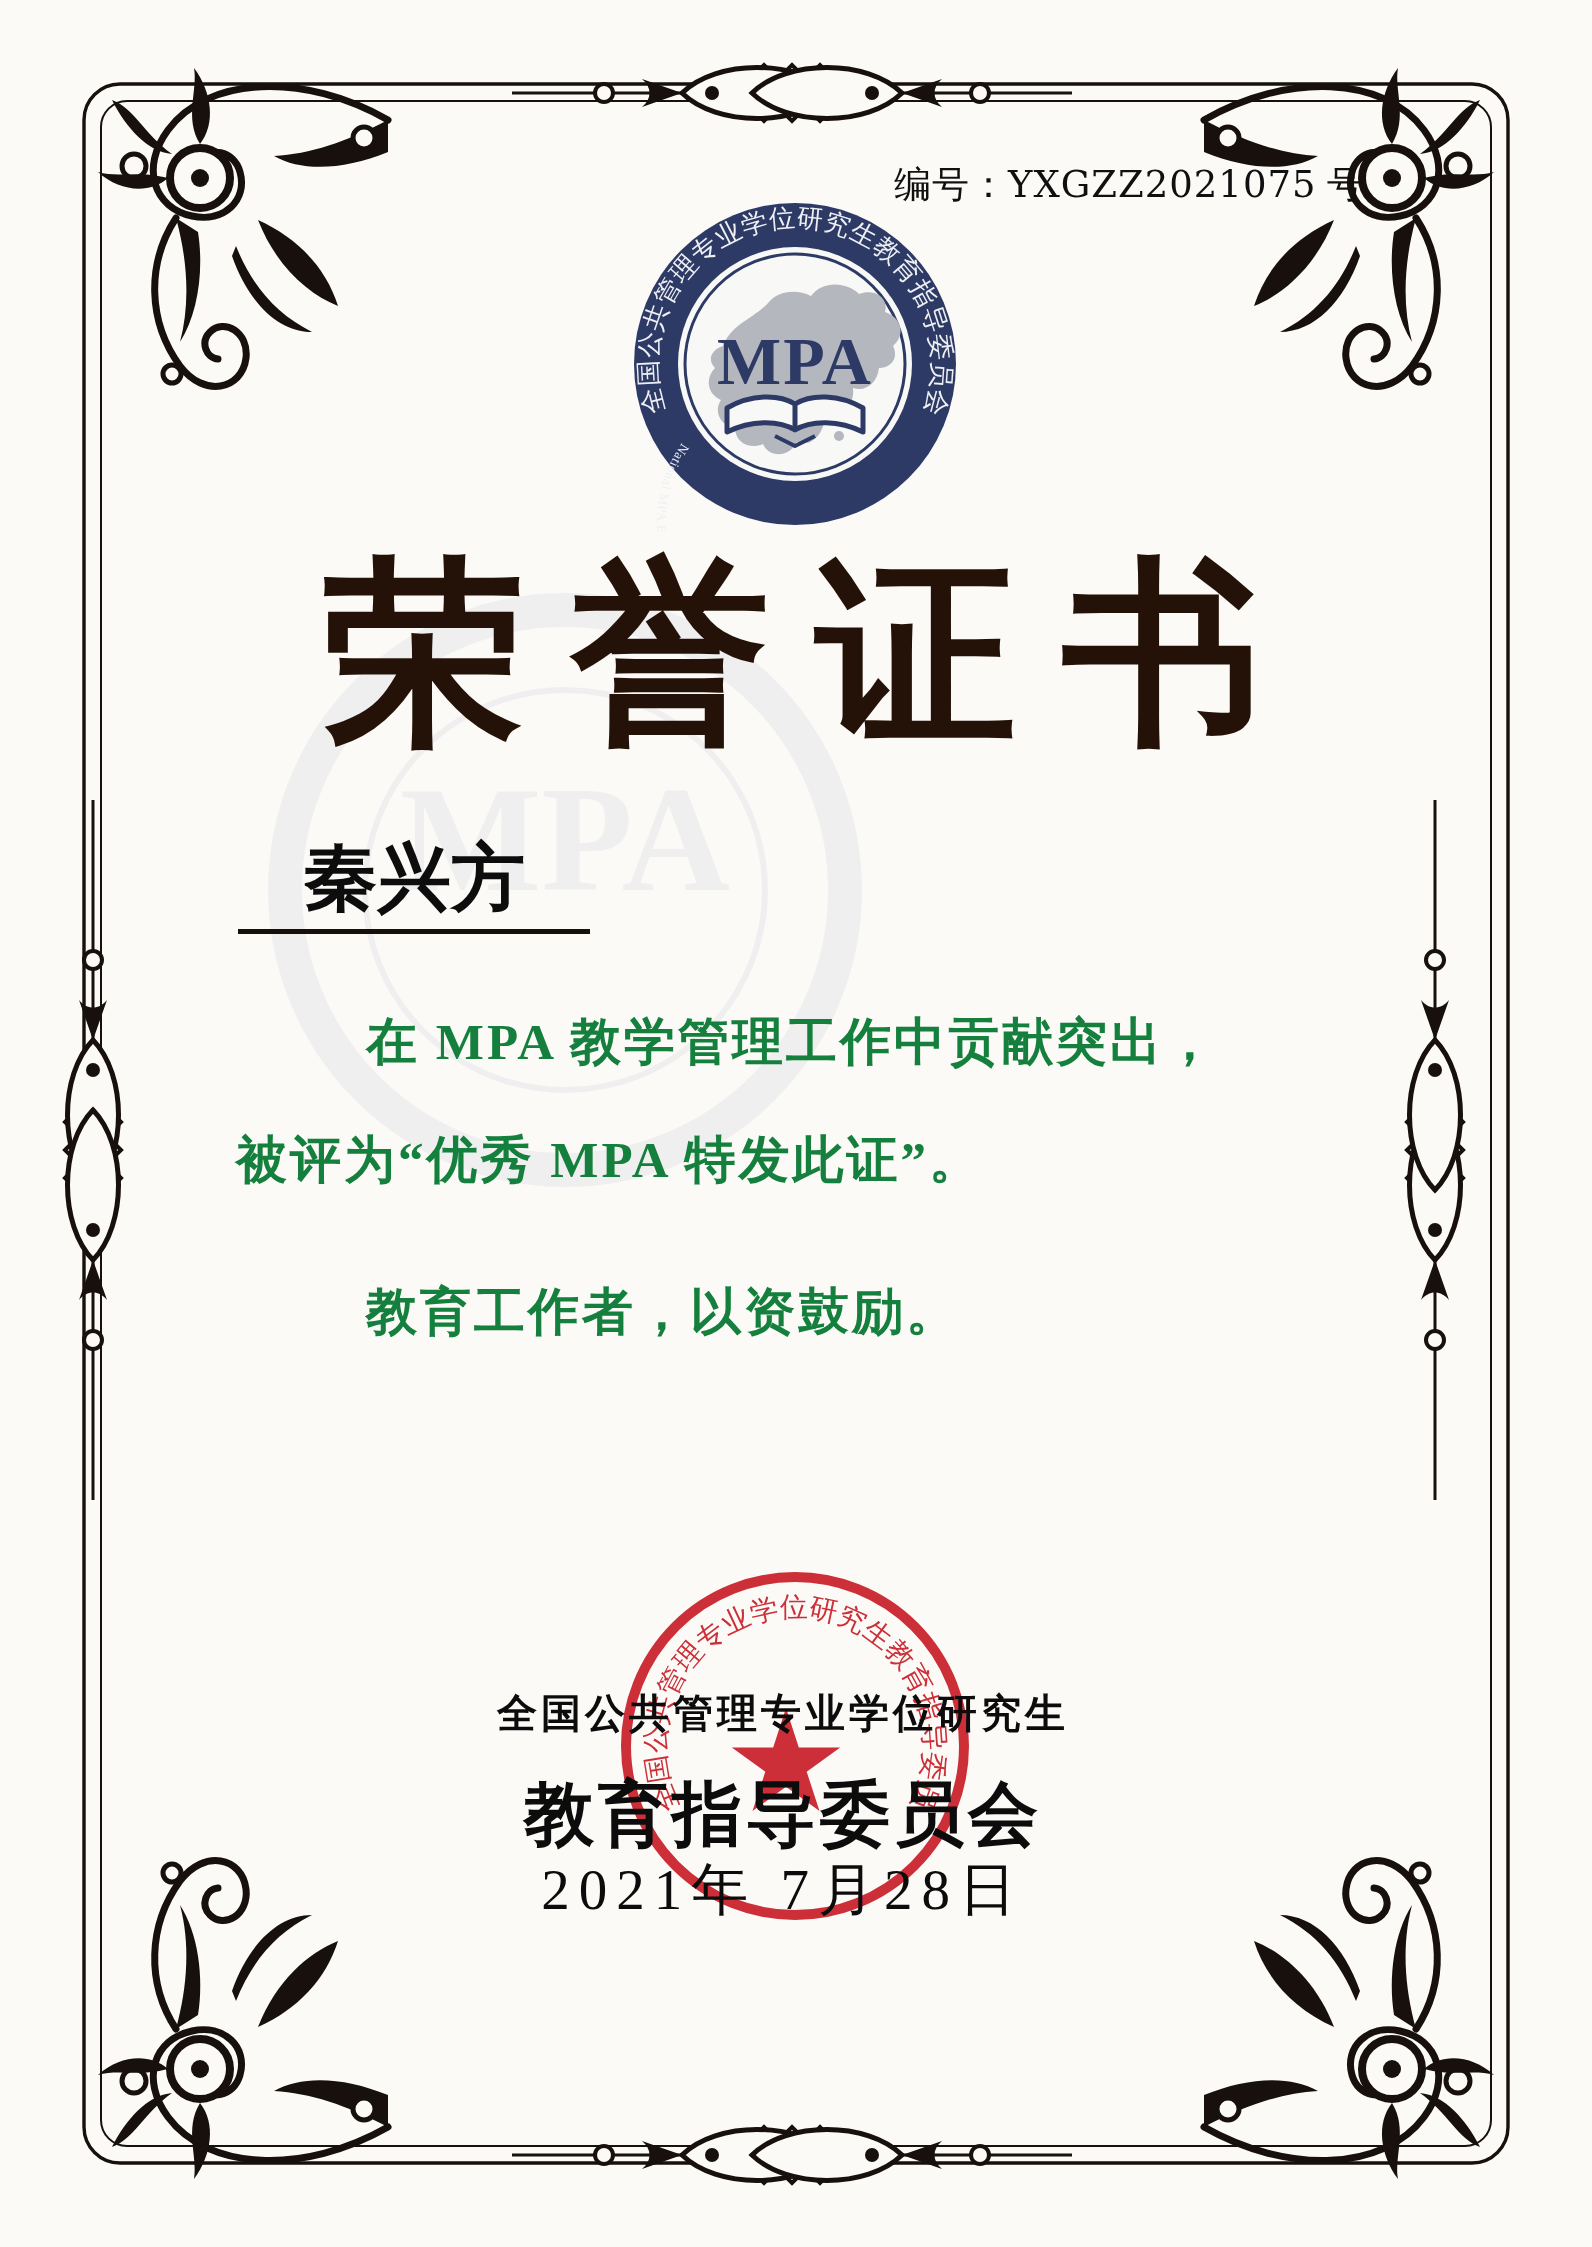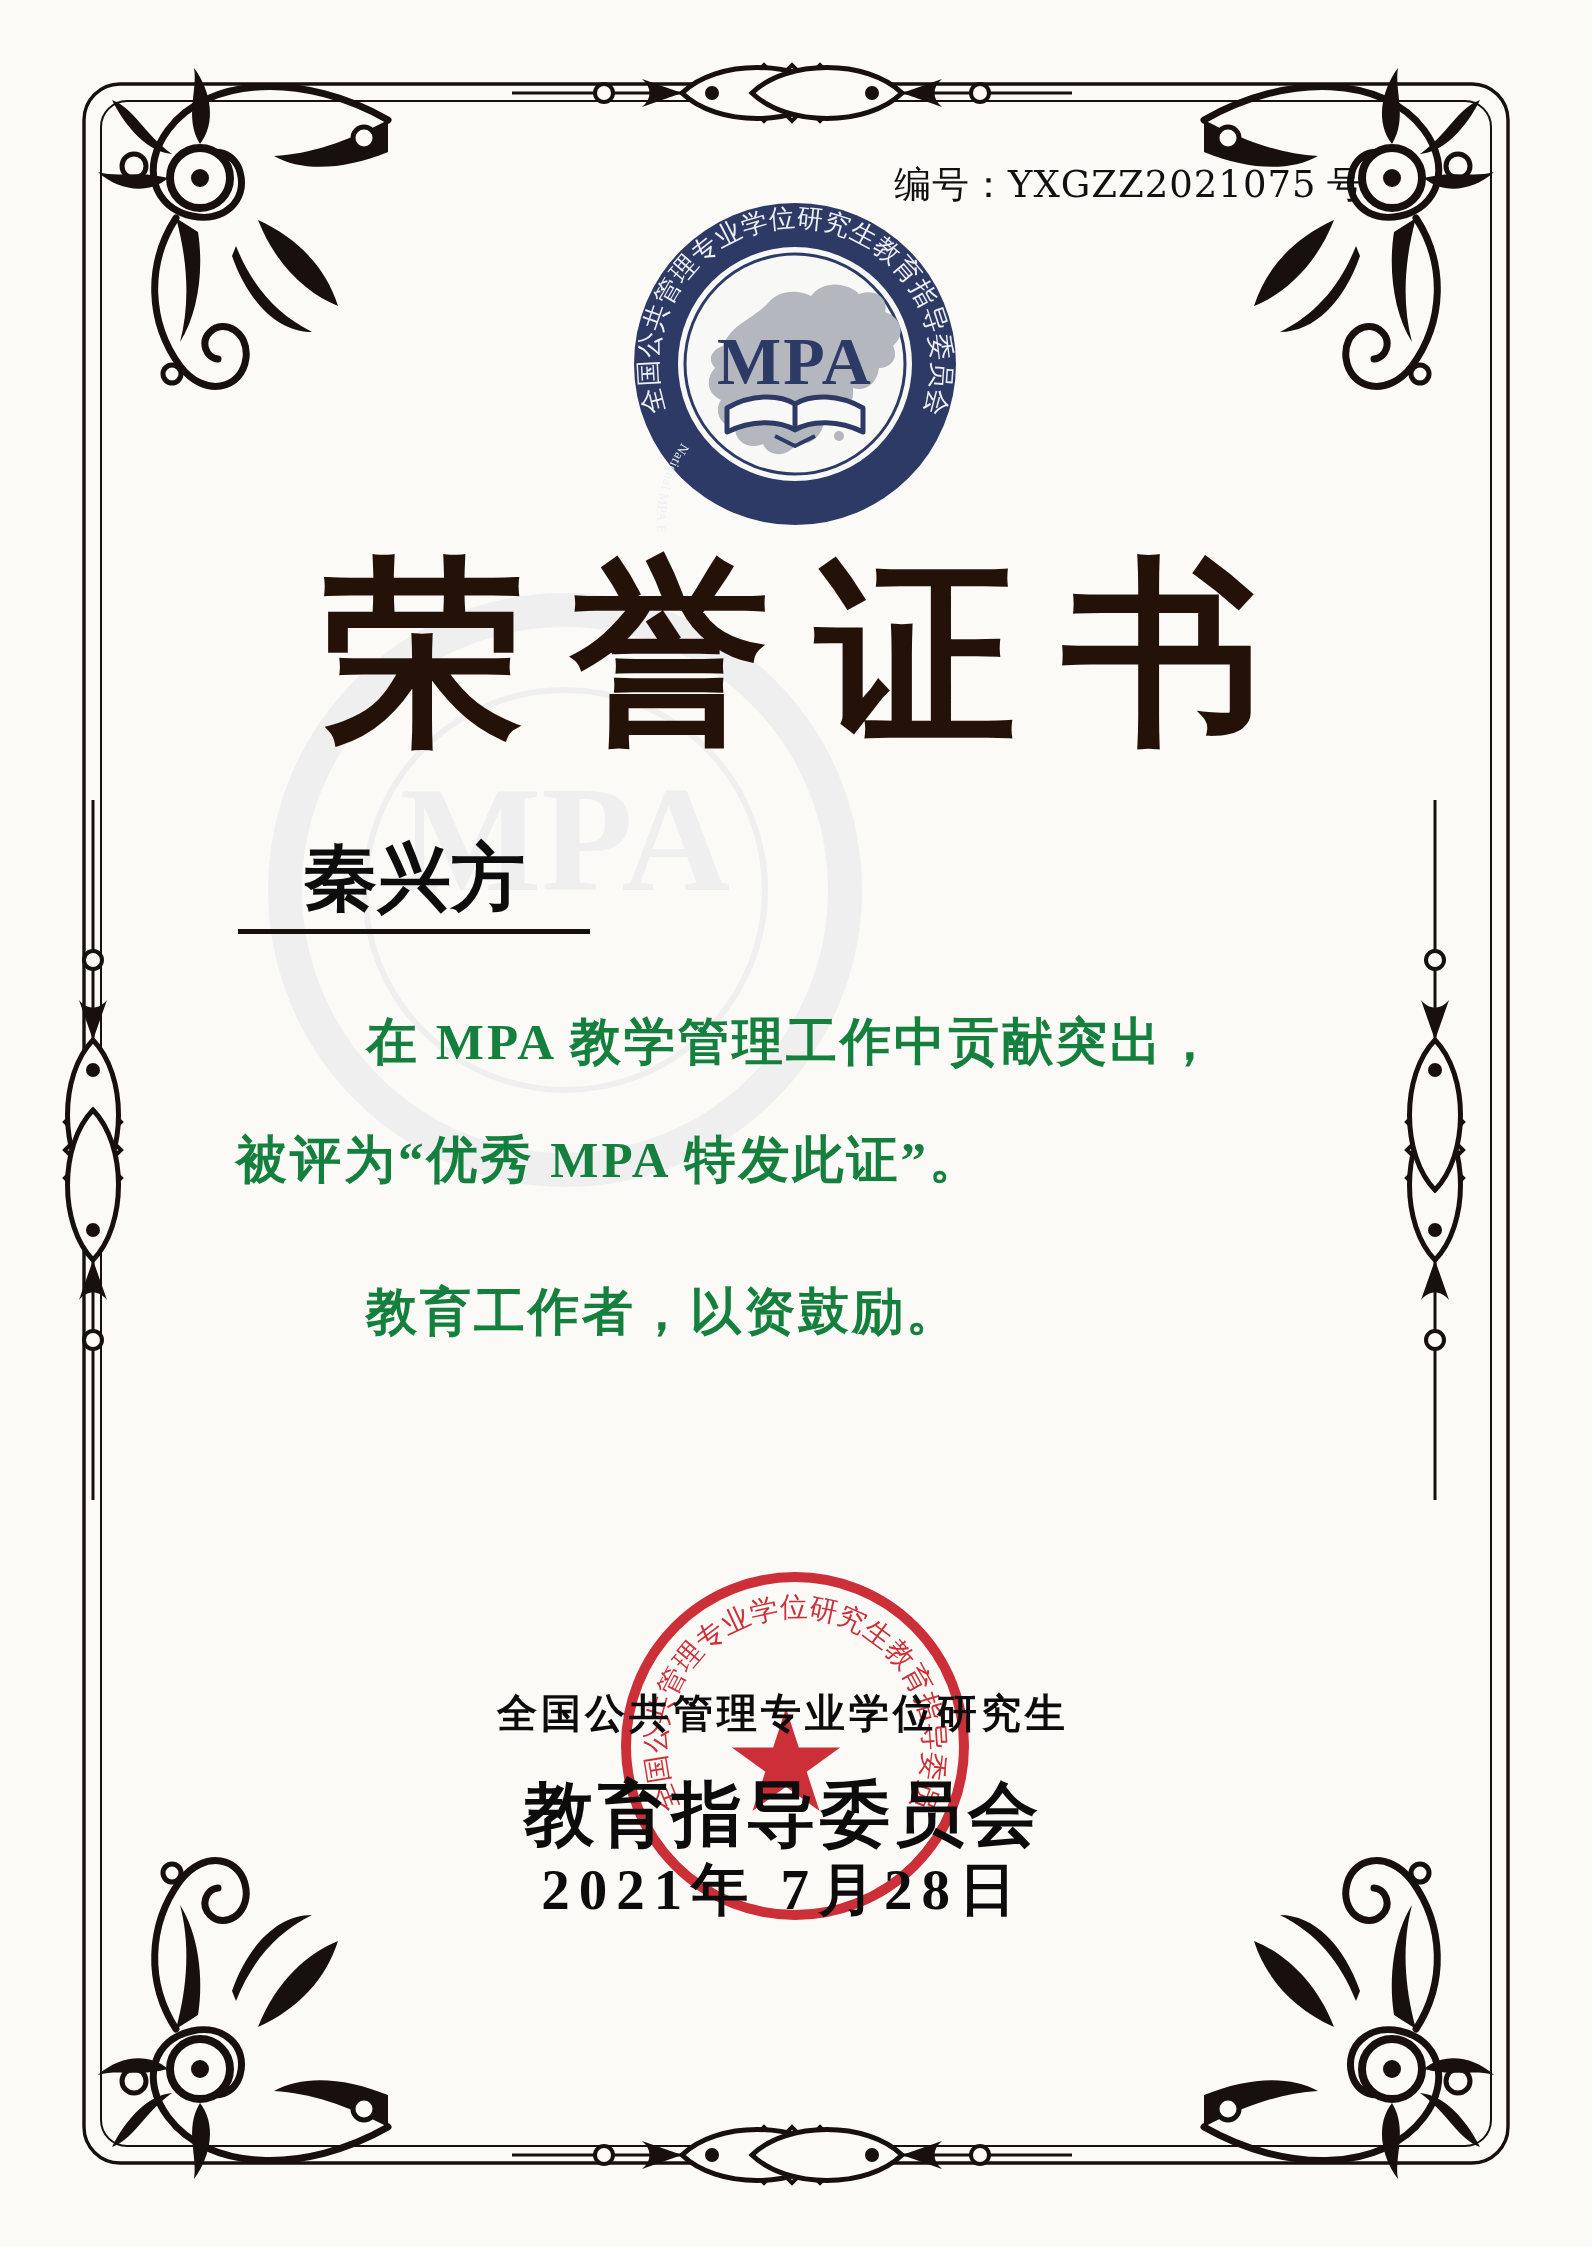--- a/index.html
+++ b/index.html
@@ -40,21 +40,21 @@
     font-family:"Liberation Serif","DejaVu Serif",serif;
     text-align:right;
   }
   .l1{left:366px;top:1008px;}
   .l2{left:236px;top:1126px;}
   .l3{left:366px;top:1278px;}
   
   .centerline{left:0;right:26px;text-align:center;color:#0c0c0c;white-space:nowrap;}
   .issuer1{top:1686px;font-size:40px;font-weight:700;letter-spacing:4px;}
   .issuer2{top:1768px;font-size:70px;font-weight:700;letter-spacing:4px;}
-  .dateline{top:1852px;font-size:57px;font-weight:700;letter-spacing:9px;}
+  .dateline{top:1852px;font-size:57px;font-weight:400;letter-spacing:9px;}
   .wm{opacity:0.05;}
   svg{display:block;}
 </style>
 </head>
 <body>
 
 <svg class="abs" style="left:0;top:0" width="1592" height="2247" viewBox="0 0 1592 2247">
   <defs>
 
     <g id="cornerOrn" stroke="#17100c" fill="none" stroke-linecap="round">

